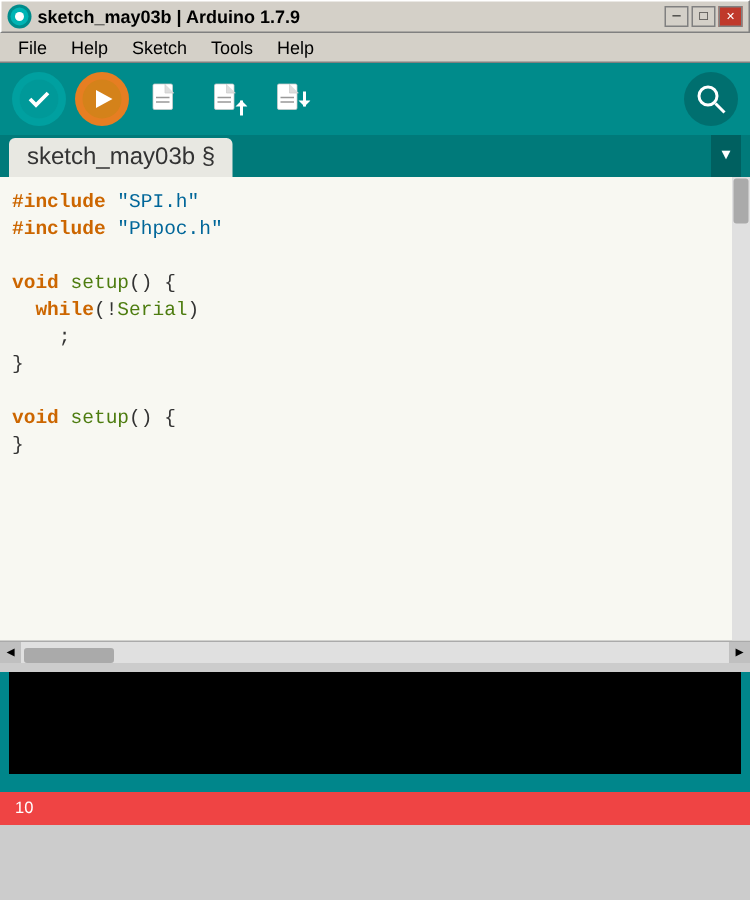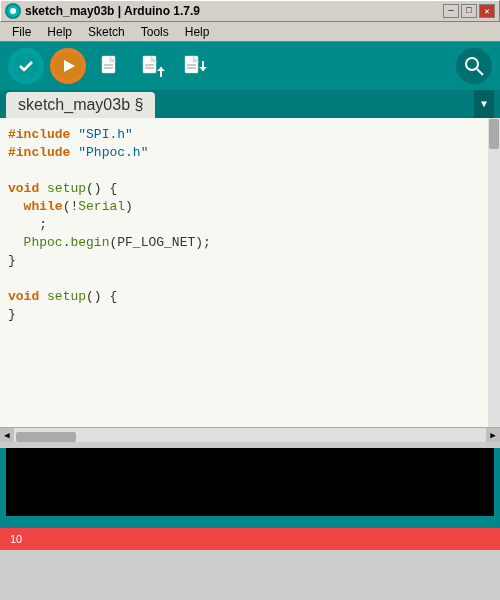--- a/index.html
+++ b/index.html
@@ -317,21 +317,20 @@
 
     <div class="code-line"> </div>
 
     <div class="code-line"><span class="kw">void</span> <span class="fn">setup</span>() {</div>
 
 
     <div class="code-line">  <span class="kw">while</span>(!<span class="fn">Serial</span>)</div>
 
     <div class="code-line">    ;</div>
 
-    <div class="code-line">  <span class="fn">Phpoc</span>.<span class="fn">begin</span>(PF_LOG_NET);</div>
 
     <div class="code-line">}</div>
 
     <div class="code-line"> </div>
 
     <div class="code-line"><span class="kw">void</span> <span class="fn">setup</span>() {</div>
 
     <div class="code-line">}</div>
 
     <div class="code-line"> </div>

